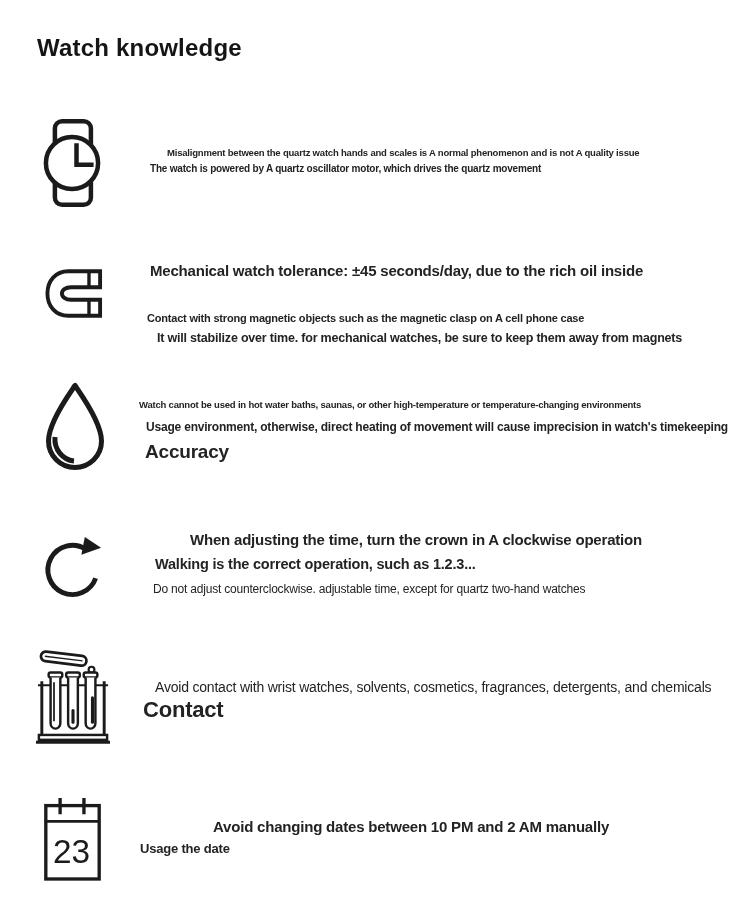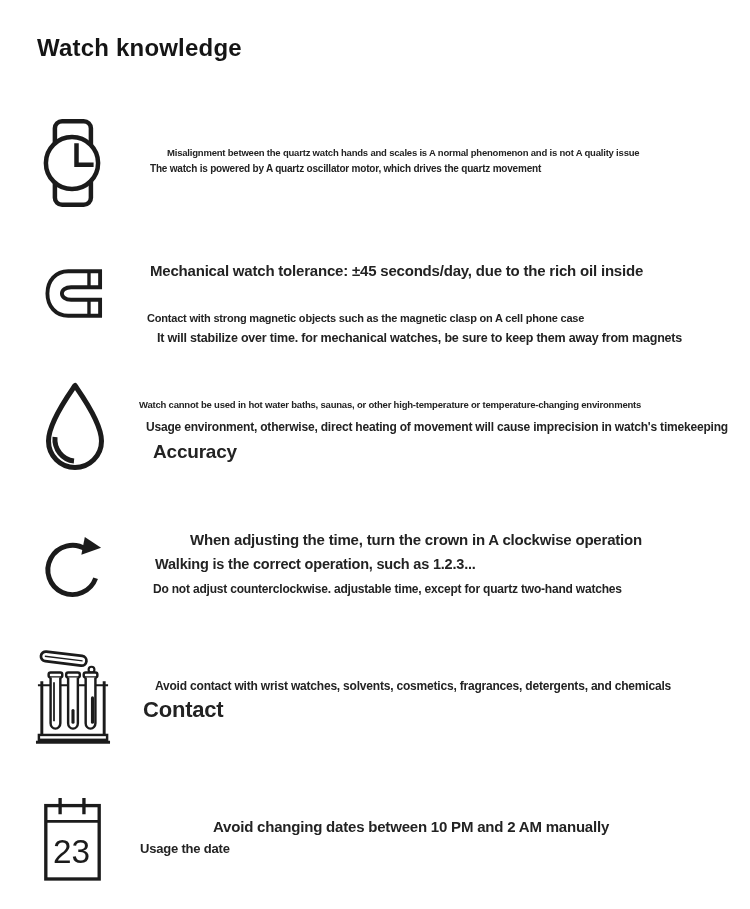--- a/index.html
+++ b/index.html
@@ -14,27 +14,27 @@
 
   #l-1-0{left:167px;top:147px;font-size:9.5px;font-weight:700;}
   #l-1-1{left:150px;top:163px;font-size:10px;font-weight:700;}
 
   #l-2-0{left:150px;top:262px;font-size:15px;font-weight:700;}
   #l-2-1{left:157px;top:288px;font-size:12.5px;font-weight:700;margin-top:43px;}
   #l-2-2{left:147px;top:312px;font-size:11px;font-weight:600;}
 
   #l-3-0{left:139px;top:399px;font-size:9.5px;font-weight:700;}
   #l-3-1{left:146px;top:420px;font-size:12px;font-weight:700;}
-  #l-3-2{left:153px;top:441px;font-size:19px;font-weight:700;}
+  #l-3-2{left:145px;top:441px;font-size:19px;font-weight:700;}
 
   #l-4-0{left:190px;top:531px;font-size:15px;font-weight:700;}
   #l-4-1{left:155px;top:556px;font-size:14.5px;font-weight:700;}
-  #l-4-2{left:153px;top:582px;font-size:12px;font-weight:700;}
+  #l-4-2{left:153px;top:582px;font-size:12px;font-weight:400;}
 
-  #l-5-0{left:155px;top:679px;font-size:12px;font-weight:700;}
+  #l-5-0{left:155px;top:679px;font-size:14px;font-weight:400;}
   #l-5-1{left:143px;top:697px;font-size:22px;font-weight:700;}
 
   #l-6-0{left:213px;top:818px;font-size:15px;font-weight:700;}
   #l-6-1{left:140px;top:841px;font-size:13px;font-weight:700;}
 
   #icon-watch{left:42px;top:118px;width:60px;height:90px;}
   #icon-magnet{left:45px;top:268px;width:58px;height:51px;}
   #icon-drop{left:43px;top:382px;width:64px;height:90px;}
   #icon-rotate{left:43px;top:528px;width:61px;height:75px;}
   #icon-tubes{left:35px;top:645px;width:76px;height:100px;}

